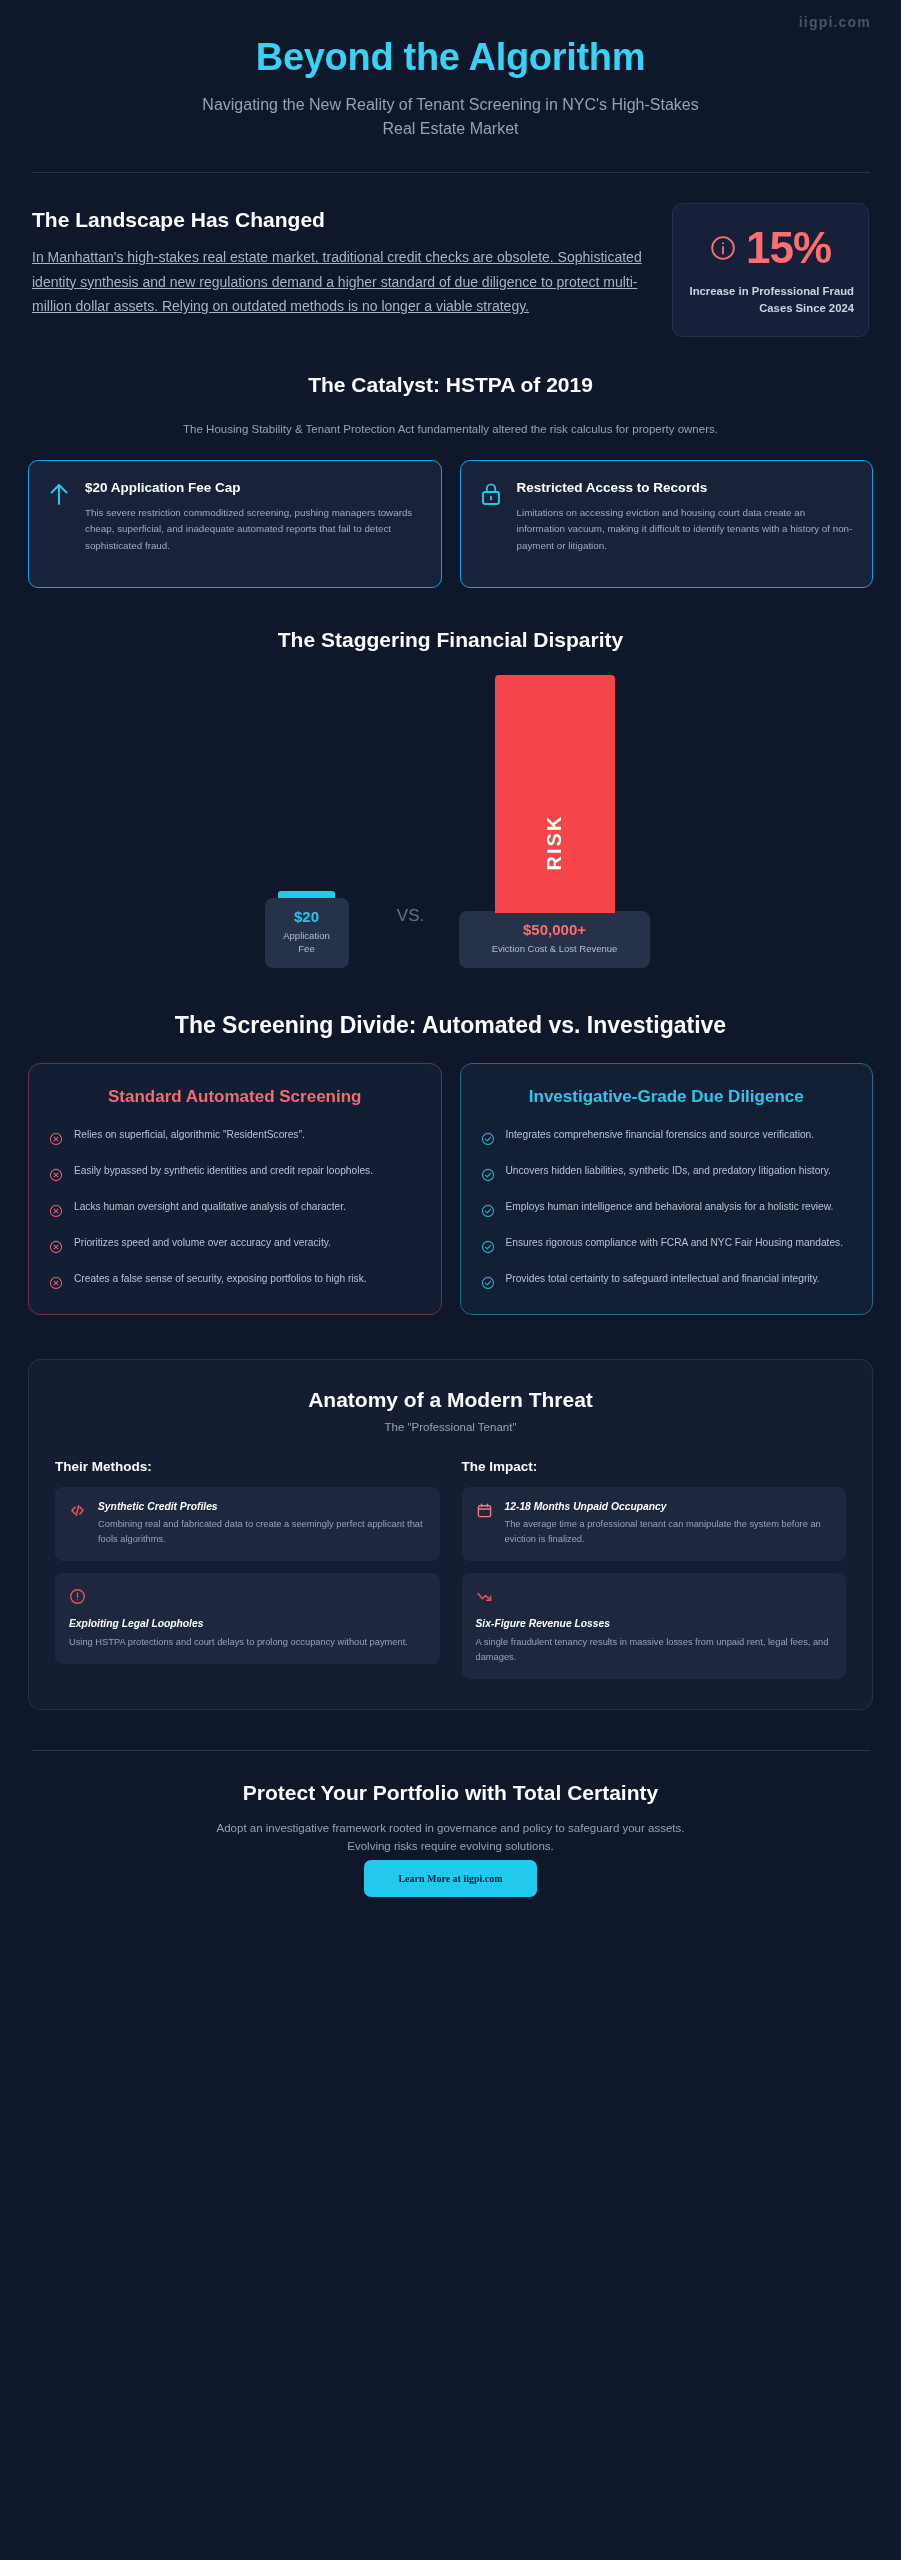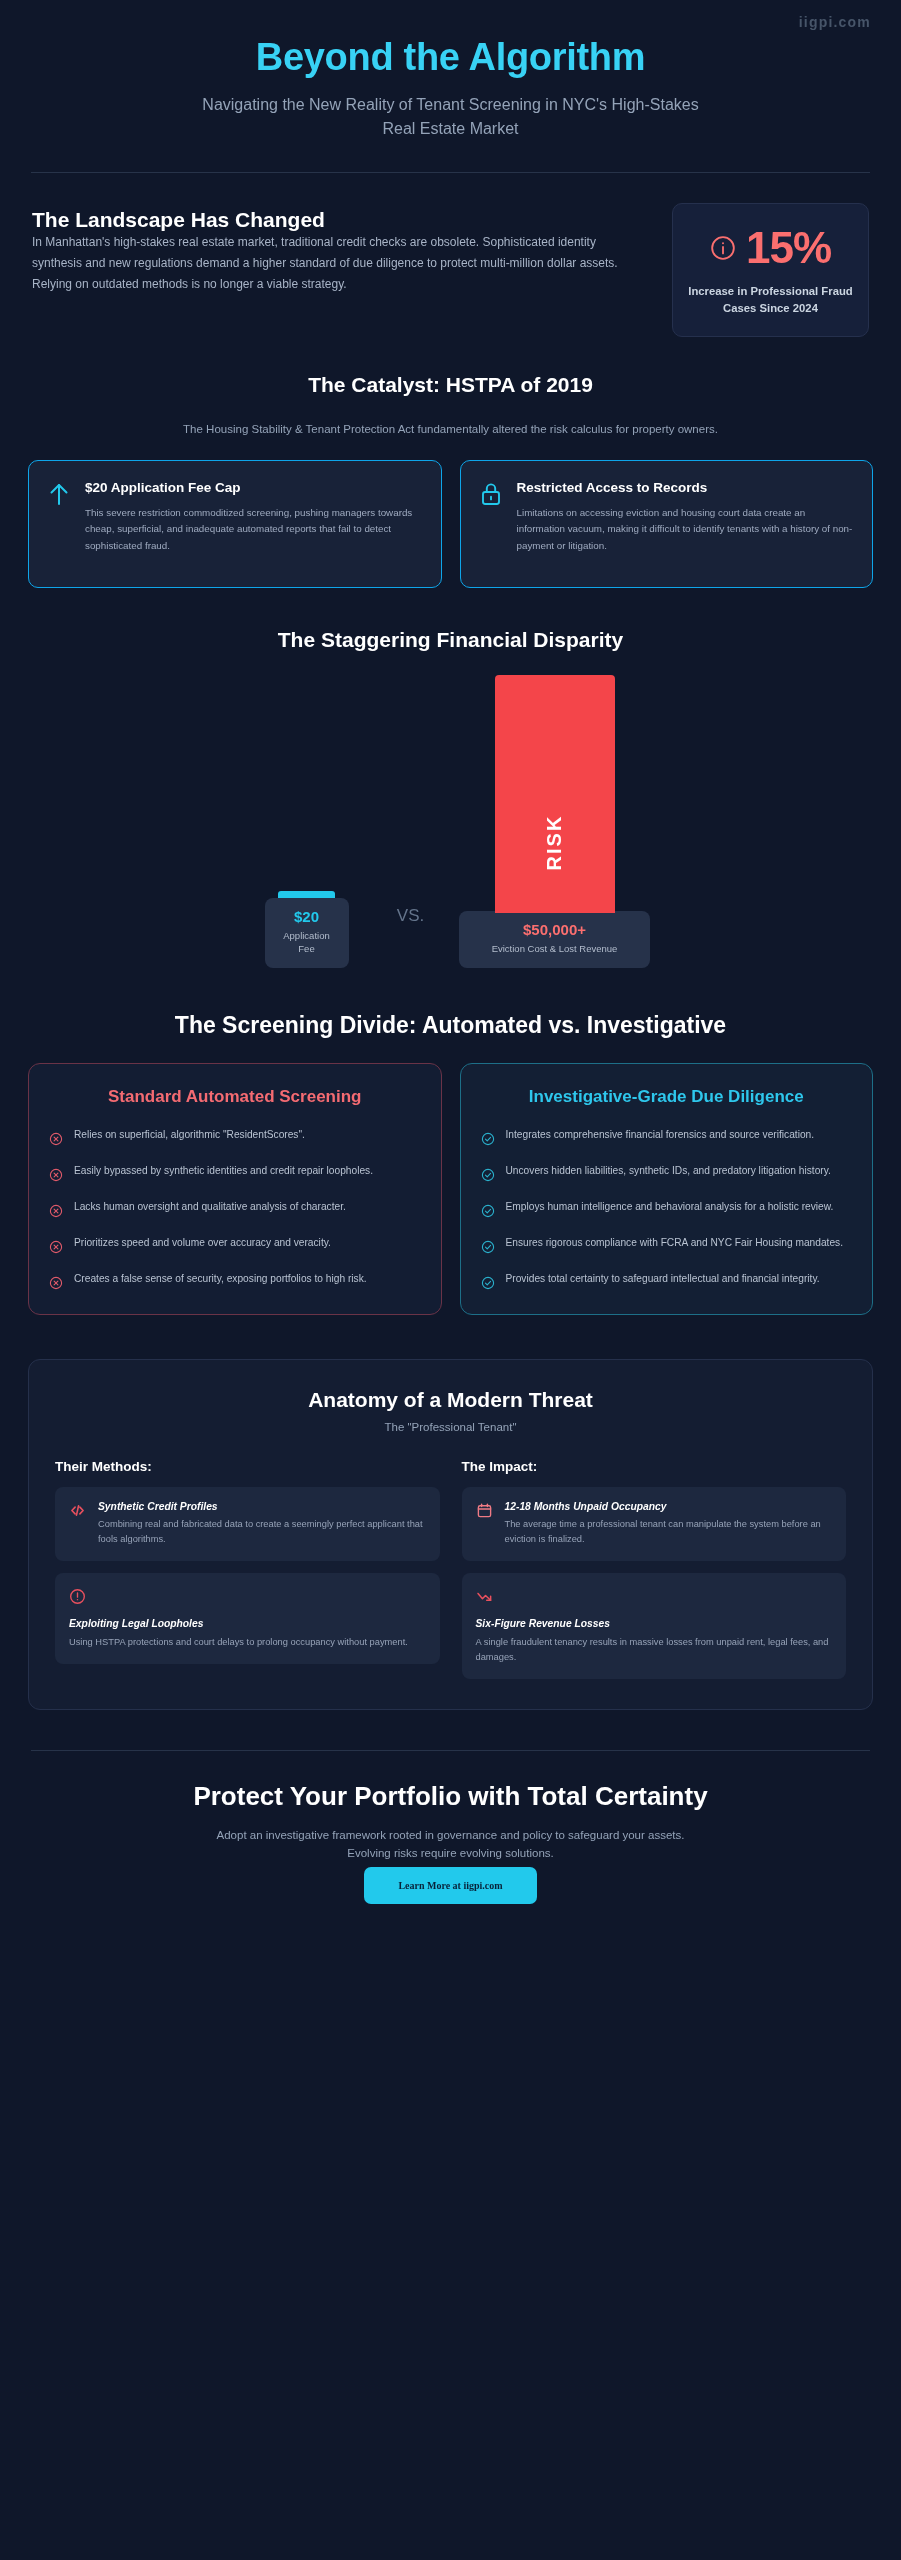--- a/index.html
+++ b/index.html
@@ -62,33 +62,35 @@
     padding: 30px 4px 0 4px;
   }
   .landscape-left { flex: 1 1 auto; width: 300px; padding-top: 4px; }
   .h2 {
     font-size: 21px;
     font-weight: 700;
     color: #ffffff;
     line-height: 1.2;
   }
   .landscape-body {
-    font-size: 12px;
+    margin-top: 13px;
+    font-size: 14px;
     line-height: 1.75;
     color: #a8b4c7;
+    text-decoration: underline;
   }
 
   .stat-card {
     flex: 0 0 197px;
     width: 197px;
     background: #16203a;
     border: 1px solid #25304d;
     border-radius: 10px;
     padding: 22px 14px 20px 14px;
-    text-align: center;
+    text-align: right;
   }
   .stat-row {
     display: flex;
     align-items: center;
     justify-content: center;
     gap: 10px;
   }
   .stat-icon { width: 26px; height: 26px; display: block; }
   .stat-num {
     font-size: 44px;
@@ -336,21 +338,21 @@
   }
 
   
   .foot-hr {
     margin: 40px 3px 0 3px;
     height: 1px;
     background: #273349;
   }
   .footer { padding-top: 30px; text-align: center; }
   .foot-h {
-    font-size: 26px;
+    font-size: 21px;
     font-weight: 700;
     color: #ffffff;
   }
   .foot-p {
     margin: 14px auto 0 auto;
     max-width: 500px;
     font-size: 11.5px;
     line-height: 1.6;
     color: #94a3b8;
   }

